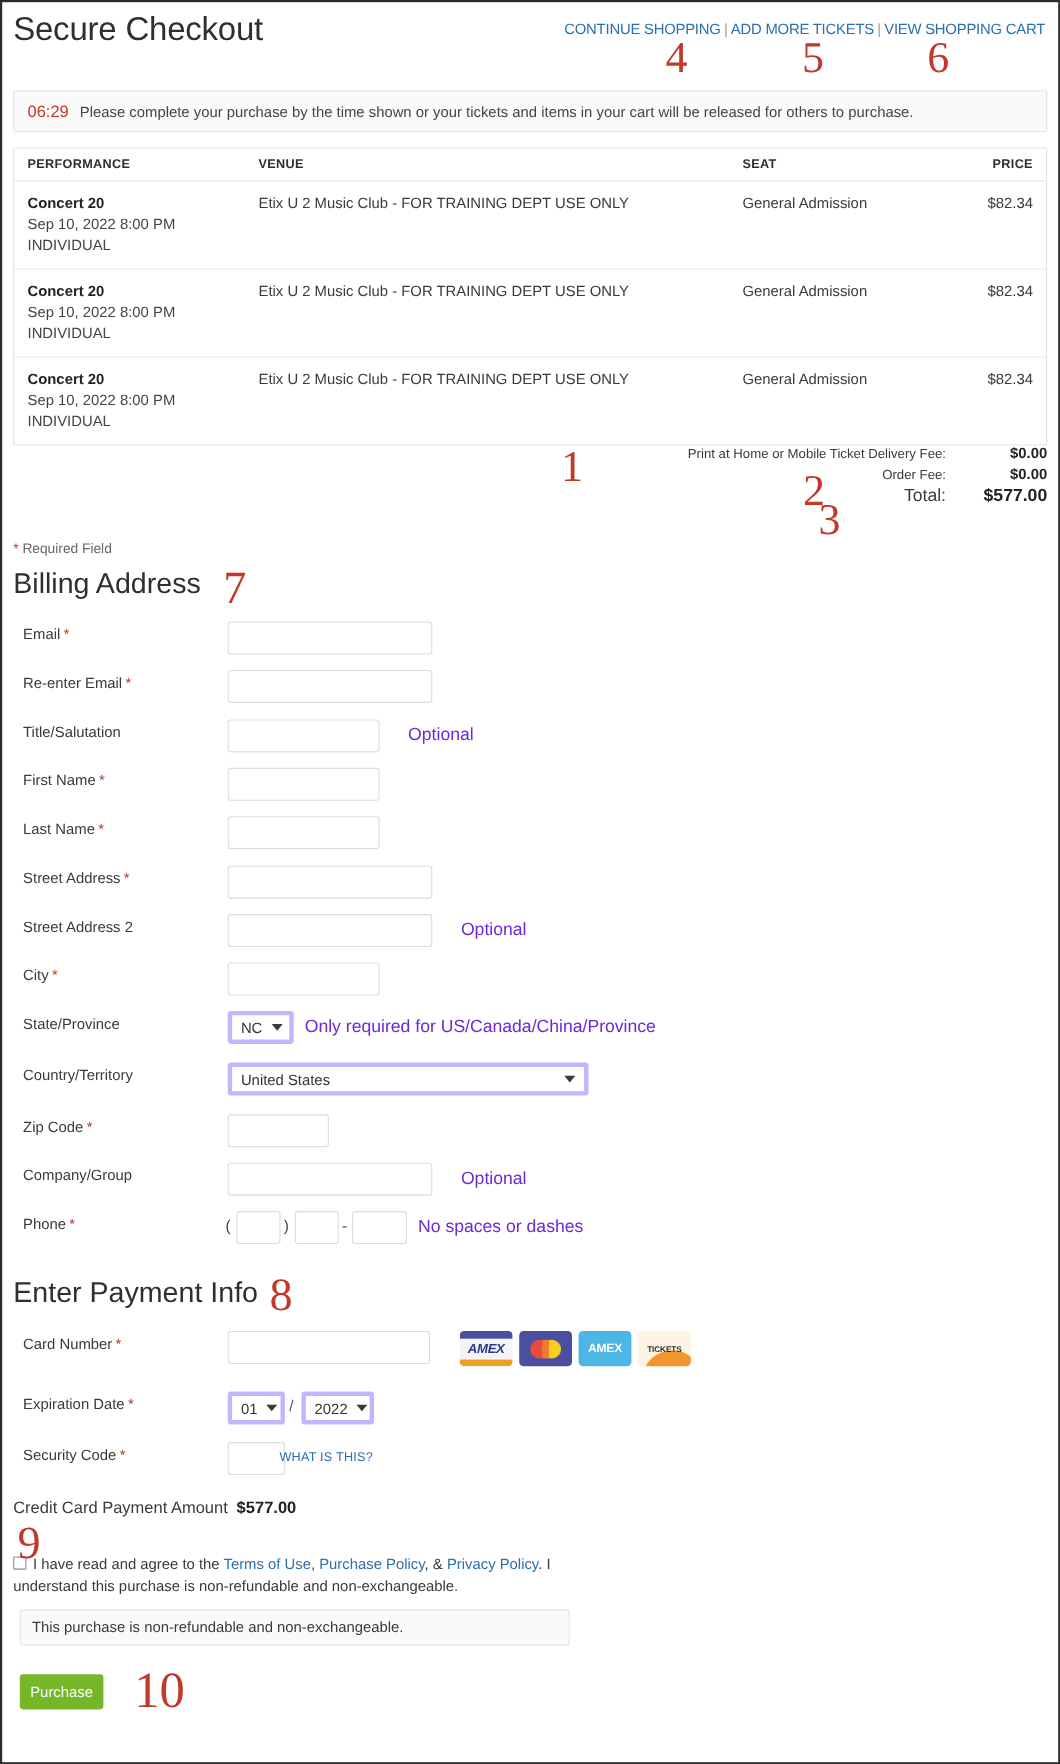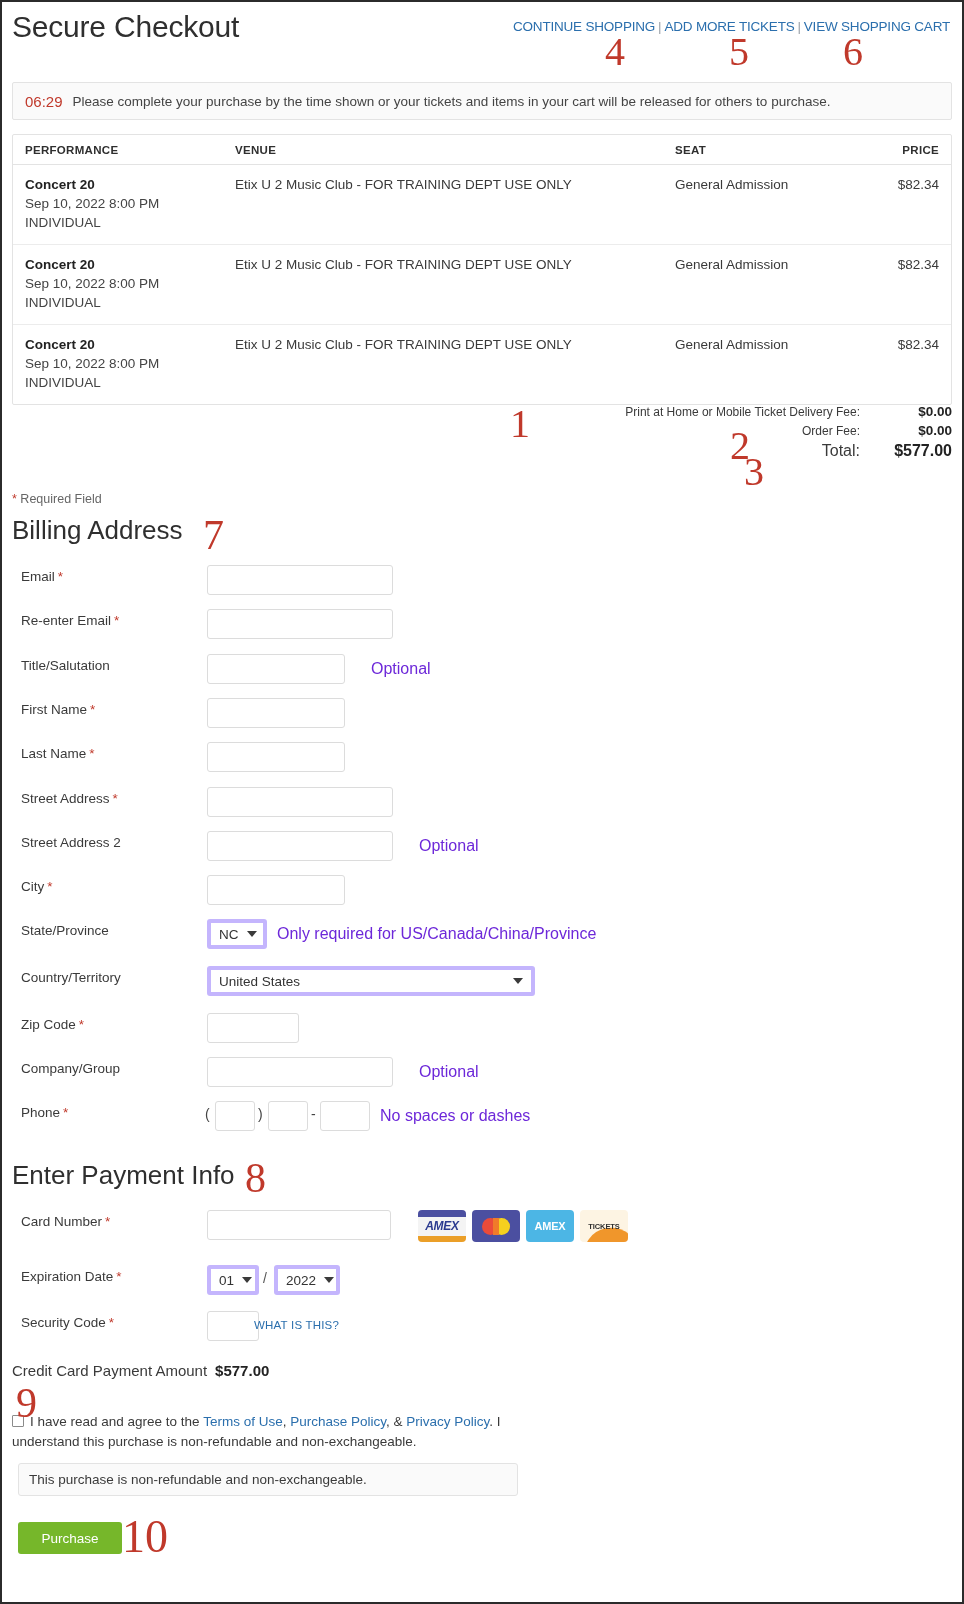--- a/index.html
+++ b/index.html
@@ -346,21 +346,21 @@
     background: #fafafa;
     display: flex;
     align-items: center;
     padding: 0 10px;
     font-size: 13.5px;
     color: #3a3a3a;
   }
   .purchase-btn {
     position: absolute;
     left: 16px; top: 1520px;
-    width: 104px; height: 32px;
+    width: 76px; height: 32px;
     background: #76b72a;
     border: none;
     border-radius: 3px;
     color: #fff;
     font-family: "Liberation Sans", sans-serif;
     font-size: 13.5px;
     cursor: pointer;
   }
 </style>
 </head>

